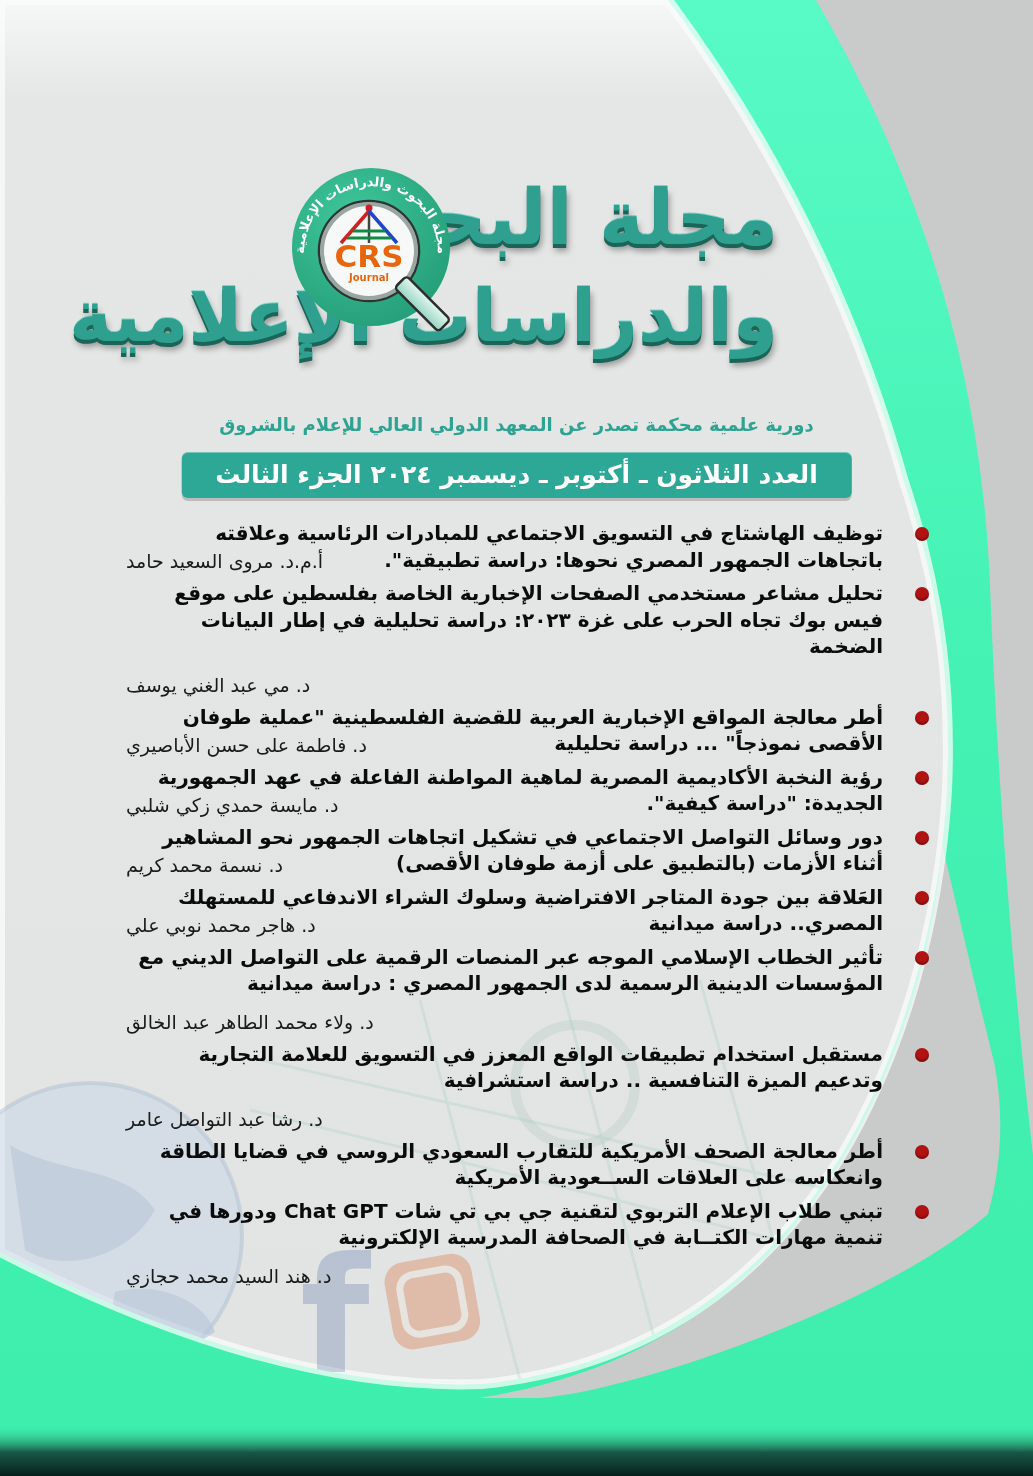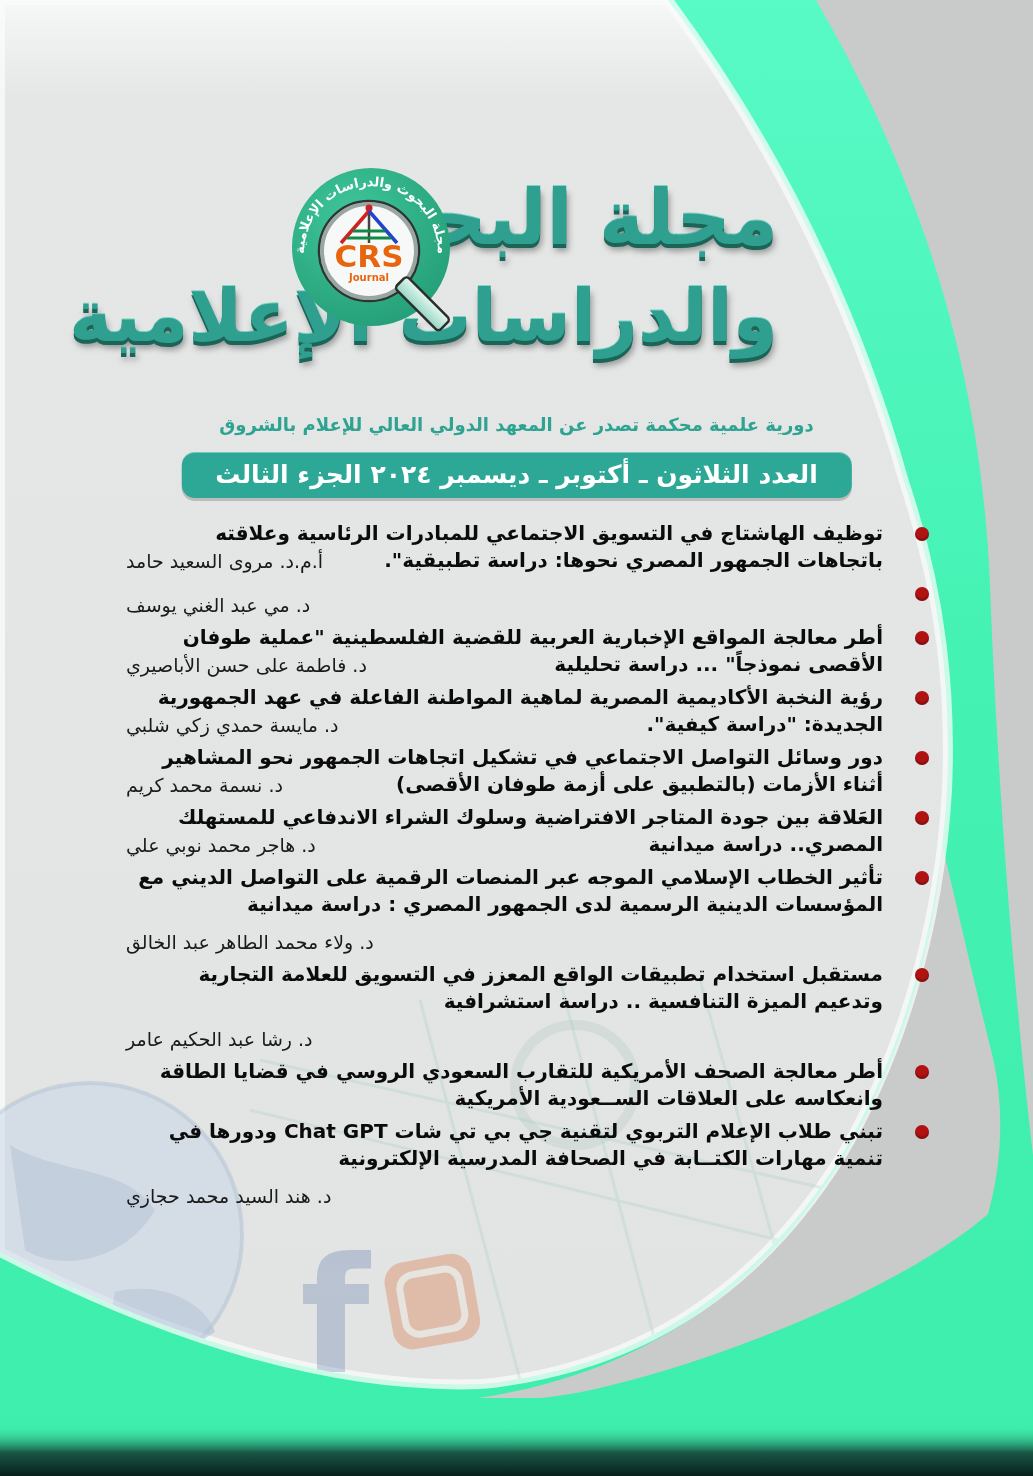--- a/index.html
+++ b/index.html
@@ -16,21 +16,21 @@
     text-shadow:0 4px 0 #1A6458, 2px 7px 6px rgba(0,0,0,.35), 0 -1px 0 #7FD4C7;
     letter-spacing:0;}
   .title-line.l1{font-size:76px;line-height:96px;}
   .title-line.l2{font-size:73px;line-height:100px;}
 
   .subtitle{position:absolute;top:414px;left:0;right:0;text-align:center;direction:rtl;
     color:#2EA392;font-weight:bold;font-size:18px;z-index:5;}
 
   .issue-band{position:absolute;top:452px;left:50%;transform:translateX(-50%);
     background:#2EA896;color:#FFFFFF;font-weight:bold;font-size:25px;line-height:34px;
-    padding:6px 34px;border-radius:13px;white-space:nowrap;direction:rtl;z-index:5;
+    padding:6px 34px;border-radius:6px;white-space:nowrap;direction:rtl;z-index:5;
     box-shadow:0 3px 0 rgba(0,0,0,.18), inset 0 1px 0 rgba(255,255,255,.35);}
 
   
   .articles{position:absolute;top:520px;right:104px;left:126px;direction:rtl;z-index:5;}
   .article{display:flex;gap:32px;margin-bottom:7px;}
   .bullet{flex:0 0 auto;width:14px;height:14px;border-radius:50%;background:#B11212;margin-top:7px;
     box-shadow:inset 0 -2px 2px rgba(0,0,0,.3);}
   .abody{flex:1 1 auto;min-width:0;}
   .atitle{font-weight:bold;font-size:20px;line-height:26.5px;color:#0B0B0B;text-align:right;}
   .author{font-size:19px;line-height:24px;color:#1A1A1A;font-weight:normal;text-align:left;margin-top:13px;}
@@ -161,20 +161,21 @@
       <div class="article">
         <span class="bullet"></span>
         <div class="abody">
           <div class="atitle">توظيف الهاشتاج في التسويق الاجتماعي للمبادرات الرئاسية وعلاقته باتجاهات الجمهور المصري نحوها: دراسة تطبيقية".</div>
           <div class="author inline">أ.م.د. مروى السعيد حامد</div>
         </div>
       </div>
       <div class="article">
         <span class="bullet"></span>
         <div class="abody">
+          <div class="atitle">تحليل مشاعر مستخدمي الصفحات الإخبارية الخاصة بفلسطين على موقع فيس بوك تجاه الحرب على غزة ٢٠٢٣: دراسة تحليلية في إطار البيانات الضخمة</div>
           <div class="author">د. مي عبد الغني يوسف</div>
         </div>
       </div>
       <div class="article">
         <span class="bullet"></span>
         <div class="abody">
           <div class="atitle">أطر معالجة المواقع الإخبارية العربية للقضية الفلسطينية "عملية طوفان الأقصى نموذجاً" ... دراسة تحليلية</div>
           <div class="author inline">د. فاطمة على حسن الأباصيري</div>
         </div>
       </div>
@@ -203,21 +204,21 @@
         <span class="bullet"></span>
         <div class="abody">
           <div class="atitle">تأثير الخطاب الإسلامي الموجه عبر المنصات الرقمية على التواصل الديني مع المؤسسات الدينية الرسمية لدى الجمهور المصري : دراسة ميدانية</div>
           <div class="author">د. ولاء محمد الطاهر عبد الخالق</div>
         </div>
       </div>
       <div class="article">
         <span class="bullet"></span>
         <div class="abody">
           <div class="atitle">مستقبل استخدام تطبيقات الواقع المعزز في التسويق للعلامة التجارية وتدعيم الميزة التنافسية .. دراسة استشرافية</div>
-          <div class="author">د. رشا عبد الحكيم عامر</div>
+          <div class="author">د. رشا عبد التواصل عامر</div>
         </div>
       </div>
       <div class="article">
         <span class="bullet"></span>
         <div class="abody">
           <div class="atitle">أطر معالجة الصحف الأمريكية للتقارب السعودي الروسي في قضايا الطاقة وانعكاسه على العلاقات الســعودية الأمريكية</div>
         </div>
       </div>
       <div class="article">
         <span class="bullet"></span>

